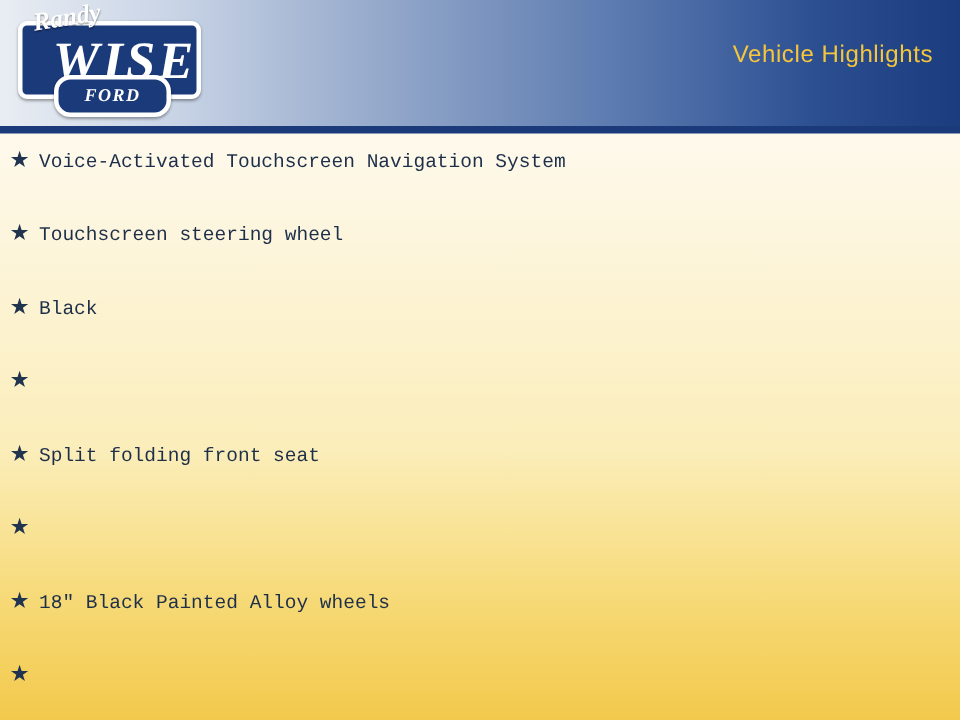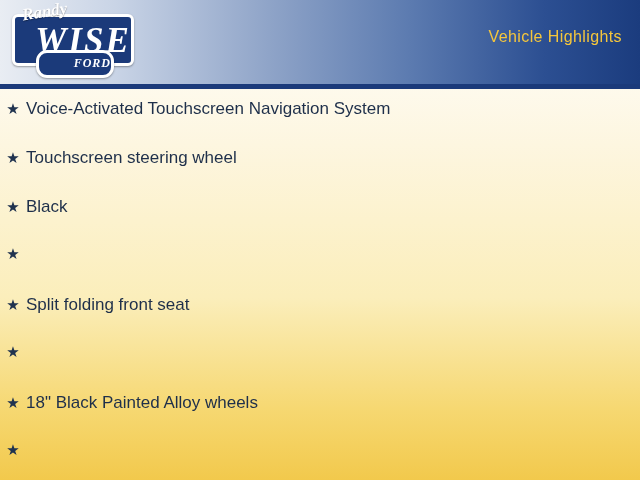--- a/index.html
+++ b/index.html
@@ -100,21 +100,21 @@
     background: #1b3a7a;
     border: 3px solid #ffffff;
     border-radius: 11px / 11px;
     box-shadow: 0 1px 2px rgba(0,0,0,0.35);
   }
   .logo-ford {
     position: absolute;
     left: 0;
     top: 3px;
     width: 72px;
-    text-align: right;
+    text-align: center;
     font-family: "Liberation Serif", serif;
     font-style: italic;
     font-weight: bold;
     font-size: 12px;
     color: #ffffff;
     letter-spacing: 1px;
   }
 
   
   .features {
@@ -131,23 +131,24 @@
   }
   .bullet {
     width: 26px;
     text-align: center;
     font-size: 15px;
     color: #20334f;
     line-height: 1;
     flex: 0 0 26px;
   }
   .feature-label {
-    font-size: 17px;
+    font-size: 13px;
     color: #1e2f4a;
     white-space: nowrap;
+    font-family: Liberation Mono, monospace;
   }
 </style>
 </head>
 <body>
 
 <div class="slide">
 
   <div class="header">
     <div class="logo">
       <div class="logo-shield">

